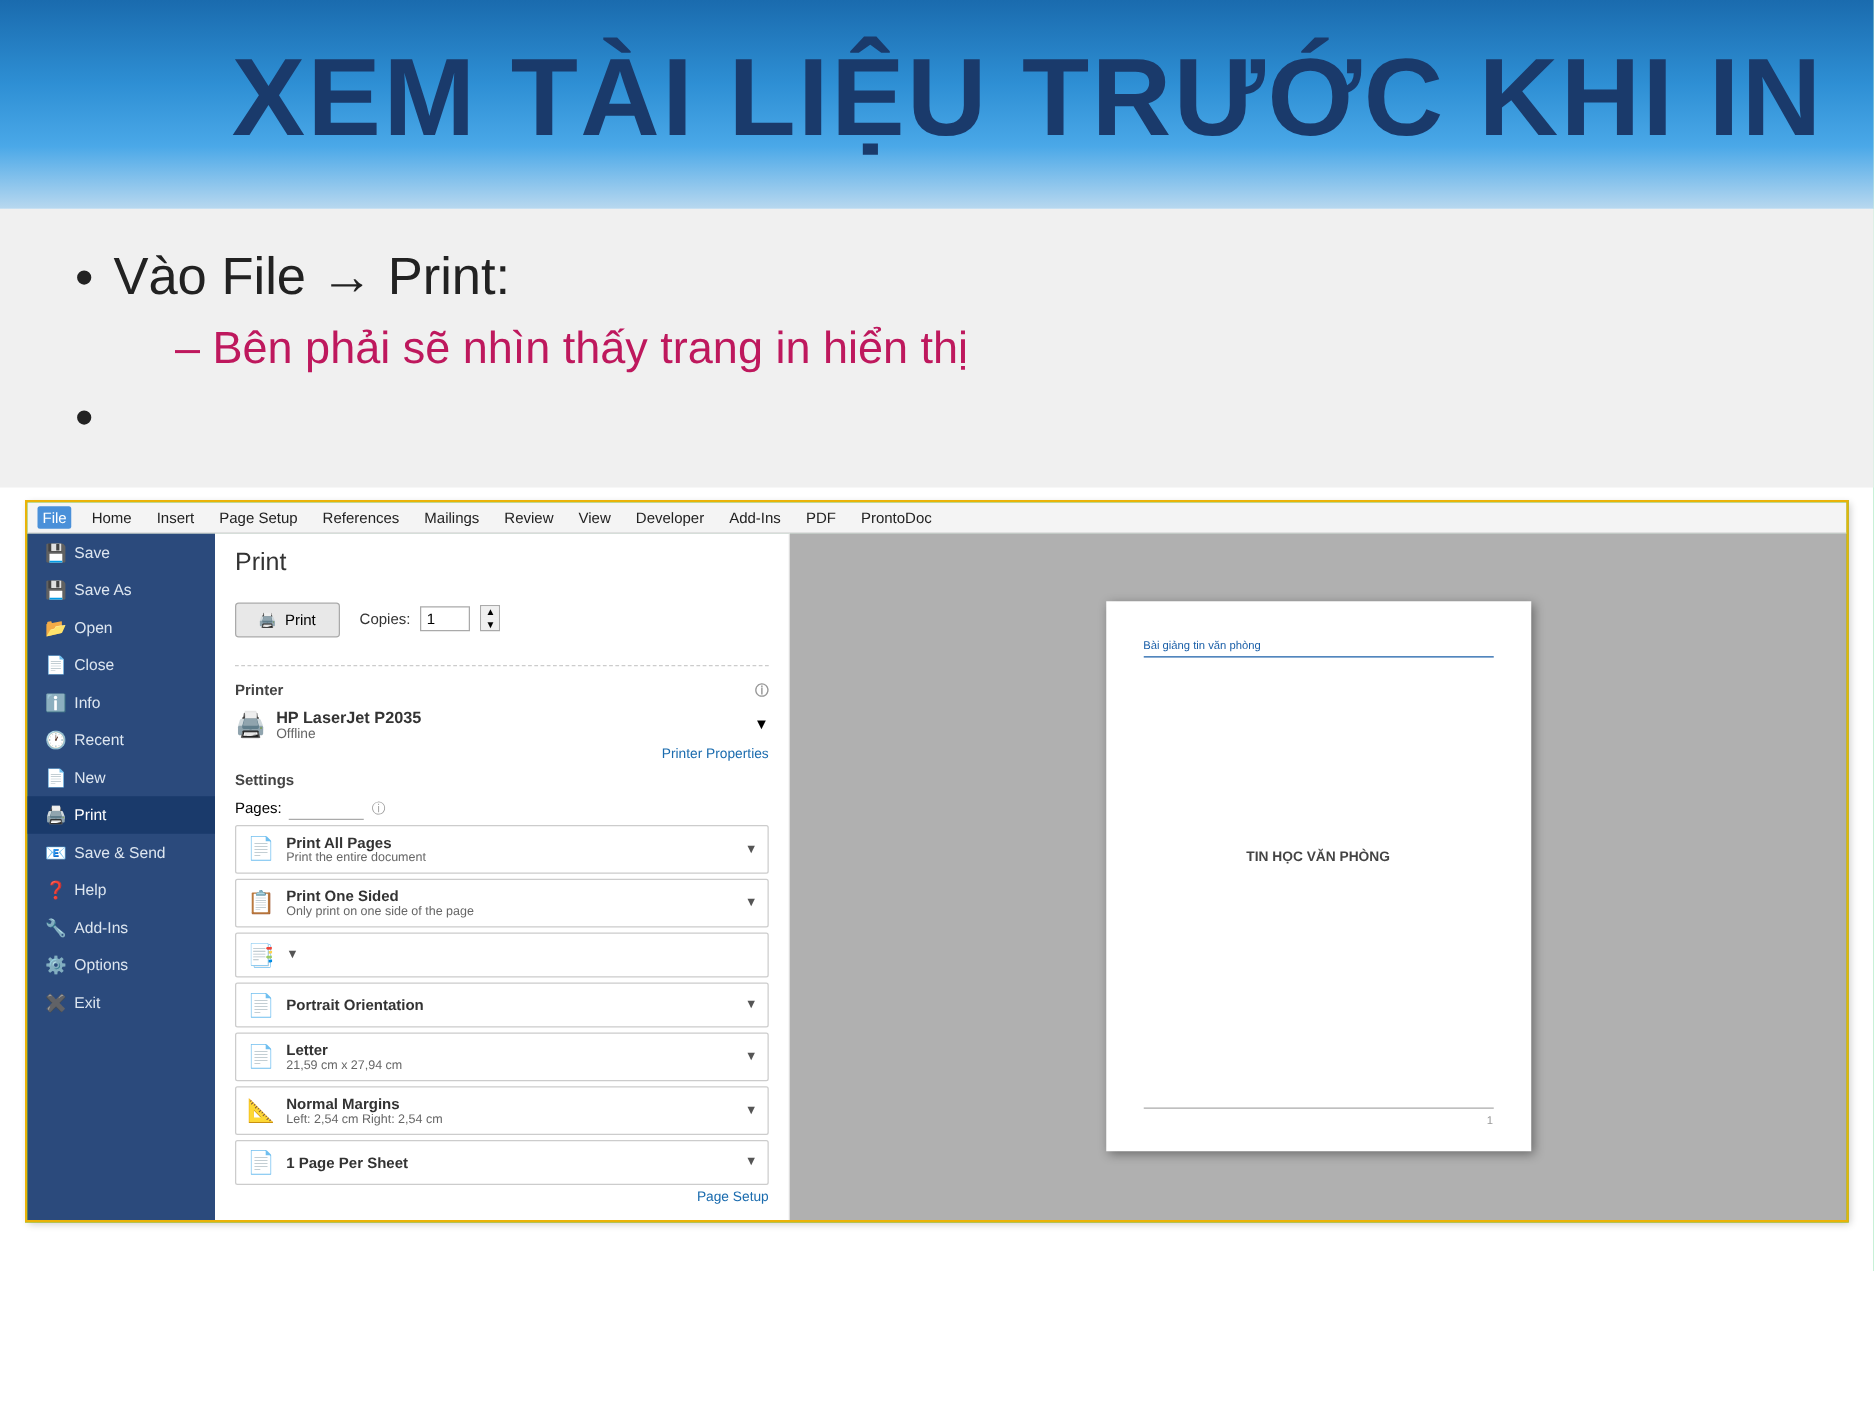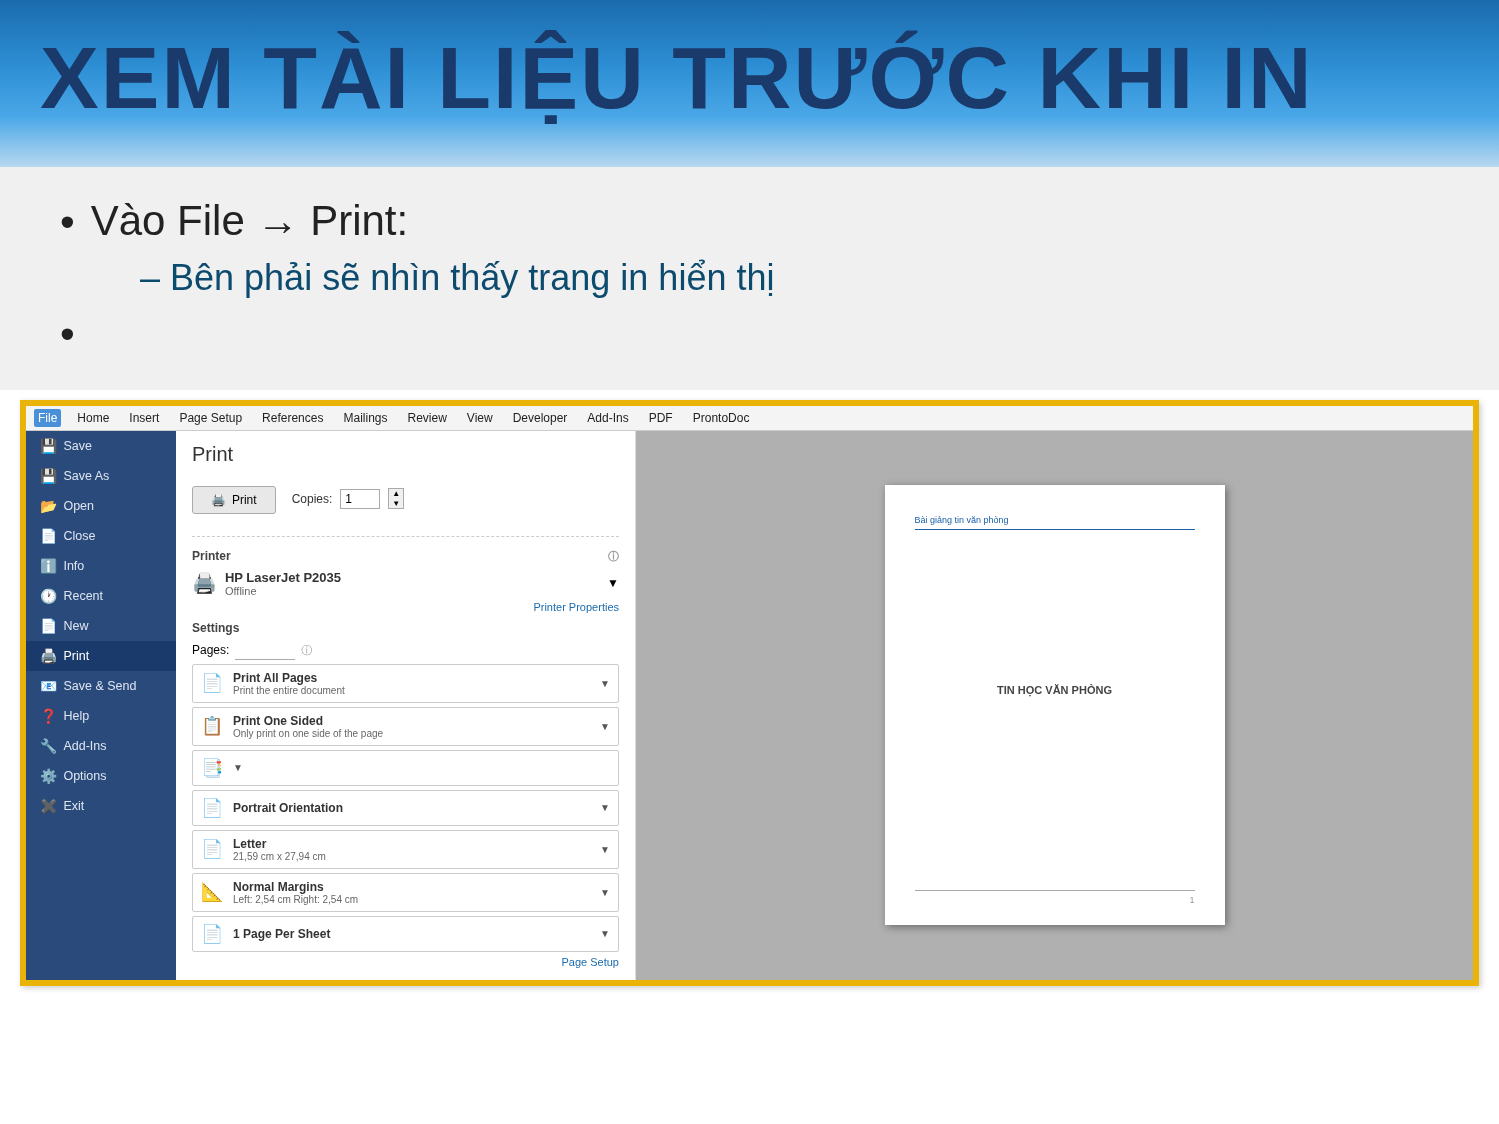--- a/index.html
+++ b/index.html
@@ -9,20 +9,21 @@
       font-family: Arial, sans-serif;
       background: #fff;
       overflow: hidden;
     }
 
     
     .header {
       background: linear-gradient(180deg, #1a6bae 0%, #2e8fd4 40%, #4aa8e8 70%, #b8d8ef 100%);
       padding: 30px 40px 40px 40px;
       position: relative;
+      text-align: right;
     }
     .header-title {
       font-size: 88px;
       font-weight: 900;
       color: #1a3a6b;
       letter-spacing: 2px;
       font-family: Arial Black, Arial, sans-serif;
       line-height: 1.1;
     }
 
@@ -43,30 +44,30 @@
       display: flex;
       align-items: flex-start;
     }
     .bullet-dot {
       font-size: 42px;
       margin-right: 16px;
       line-height: 1.2;
     }
     .sub-item {
       font-size: 36px;
-      color: #0c4a6e;
+      color: #be185d;
       margin-left: 80px;
       margin-top: 4px;
       margin-bottom: 10px;
     }
 
     
     .word-ui {
       background: #22c55e;
-      border: 6px solid #eab308;
+      border: 2px solid #eab308;
       margin: 10px 20px 0 20px;
       display: flex;
       flex-direction: column;
       box-shadow: 2px 2px 6px rgba(0,0,0,0.2);
     }
 
     
     .menu-bar {
       background: #f4f4f4;
       border-bottom: 1px solid #ccc;

